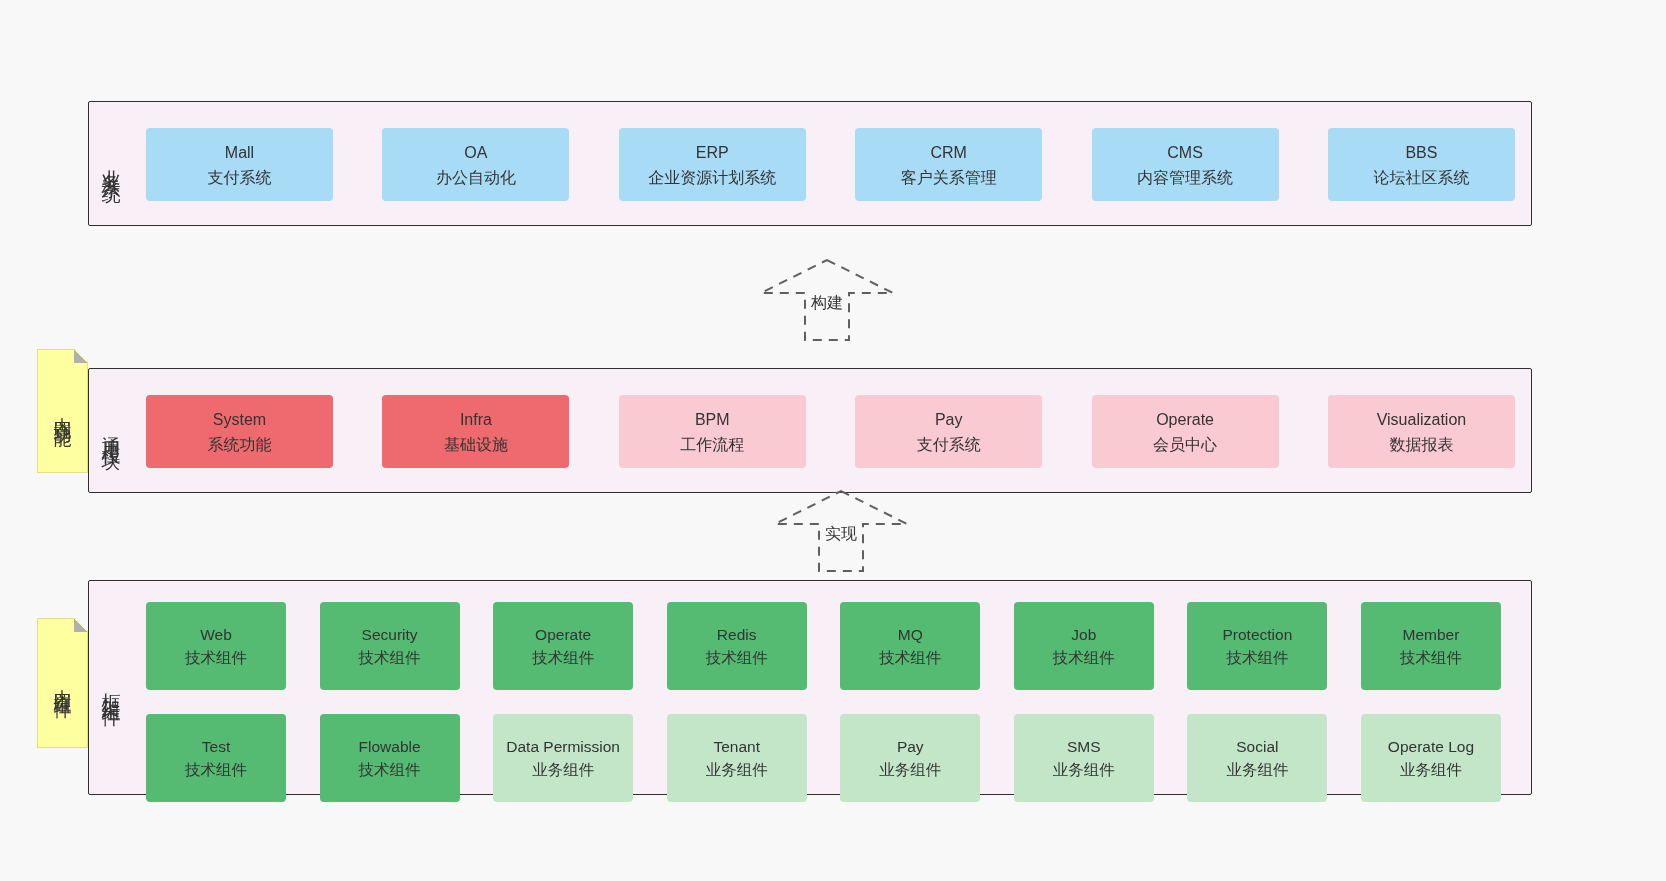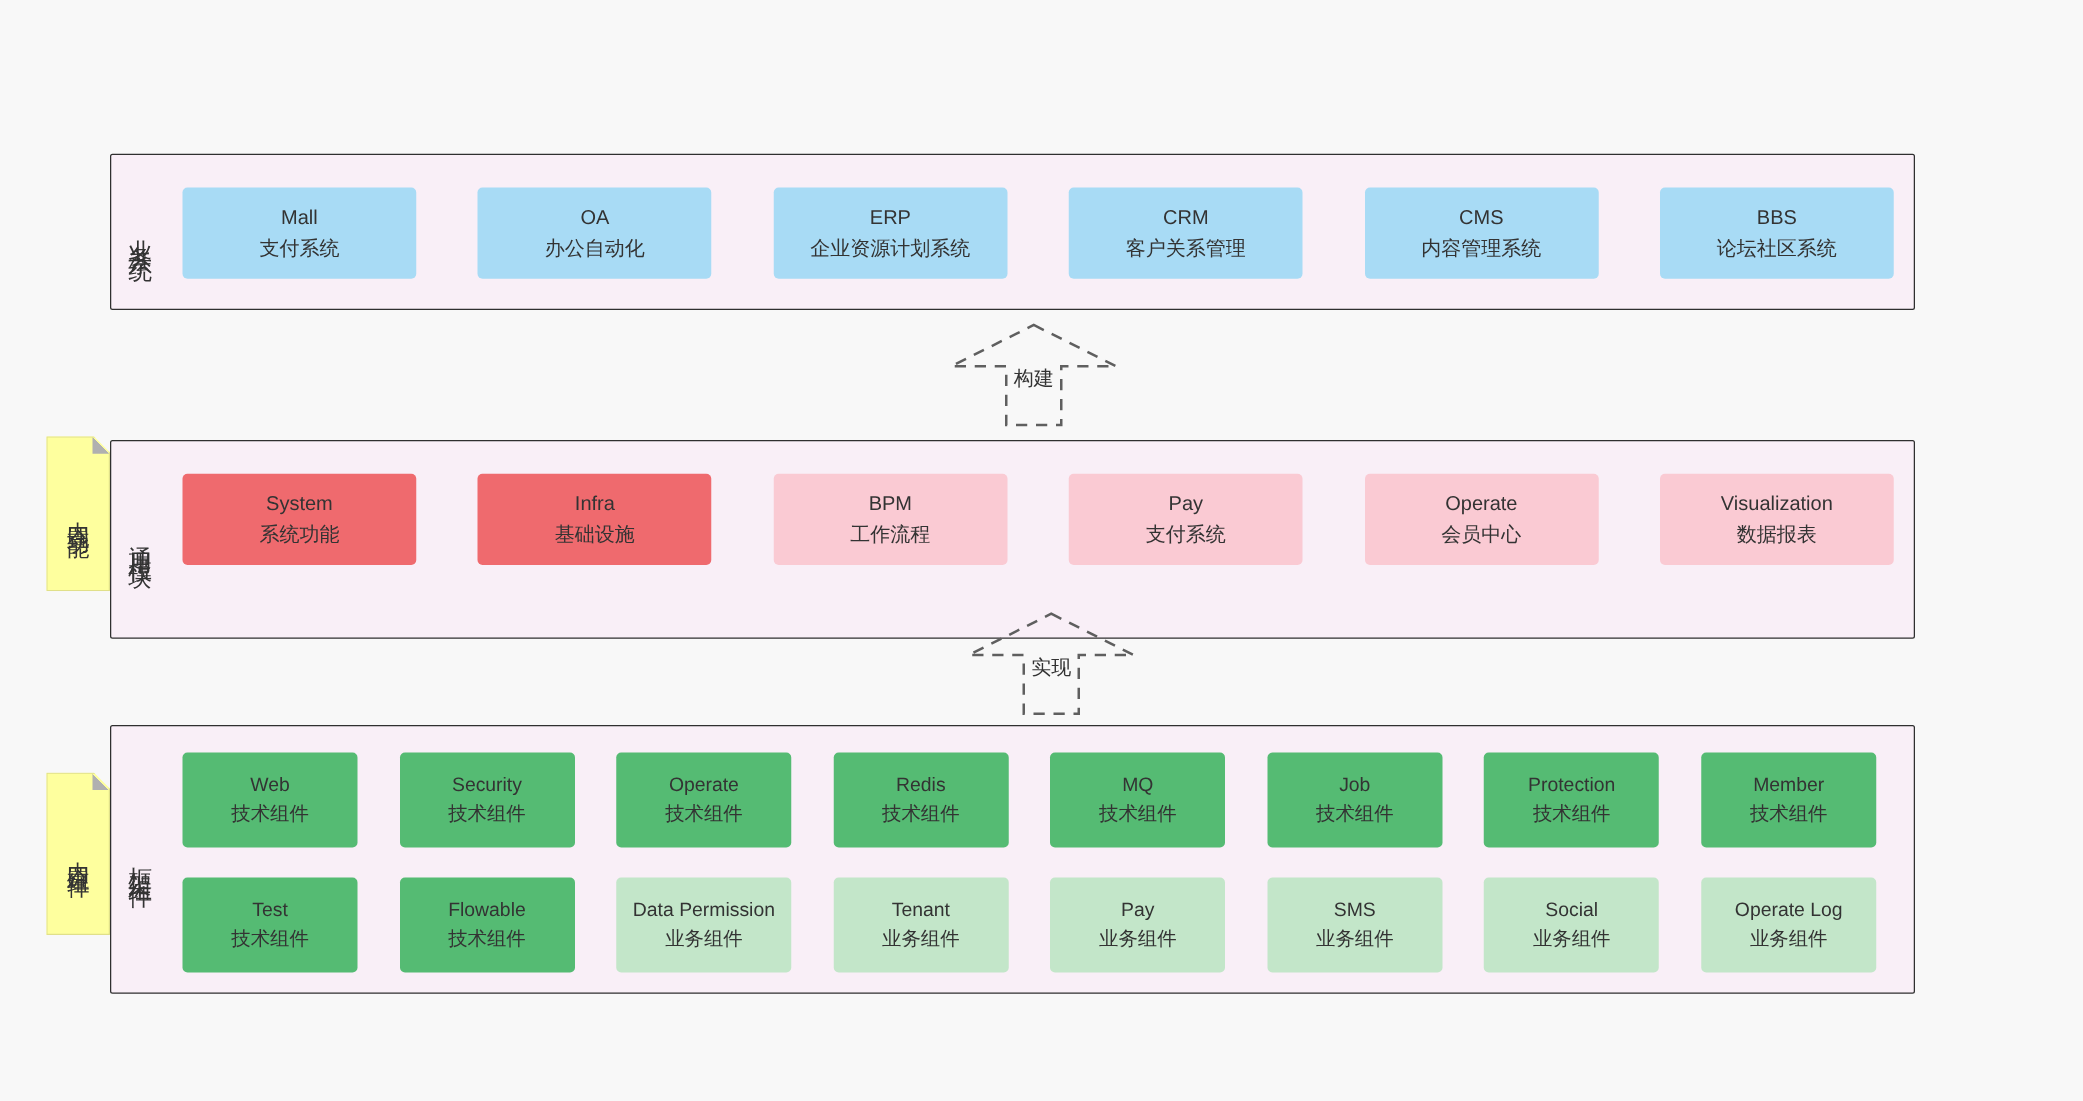--- a/index.html
+++ b/index.html
@@ -14,22 +14,22 @@
     overflow:hidden;
   }
   
   .band{
     position:absolute;left:88px;width:1444px;
     background:#f9eff7;
     border:1px solid #2f2f2f;
     border-radius:2px;
     box-sizing:border-box;
   }
-  .band-business{top:123px;height:125px;}
-  .band-modules{top:352px;height:159px;}
+  .band-business{top:101px;height:125px;}
+  .band-modules{top:368px;height:125px;}
   .band-components{top:580px;height:215px;}
   .band-label{
     position:absolute;left:13px;top:50%;
     transform:translateY(-50%);
     writing-mode:vertical-lr;text-orientation:upright;
     letter-spacing:5px;
     font-size:19px;color:#333;
     line-height:1;
     white-space:nowrap;
   }
@@ -45,21 +45,21 @@
   
   .box{
     display:flex;flex-direction:column;
     align-items:center;justify-content:center;
     border-radius:4px;
     text-align:center;
     color:#333;
     box-sizing:border-box;
   }
   .box-lg{width:187px;height:73px;font-size:16px;line-height:25px;}
-  .box-sm{width:140px;height:76px;font-size:15.5px;line-height:23px;}
+  .box-sm{width:140px;height:88px;font-size:15.5px;line-height:23px;}
   .blue{background:#a8dbf5;}
   .red{background:#ef6a6e;}
   .pink{background:#facad3;}
   .green{background:#55bb73;}
   .lightgreen{background:#c3e6c9;}
   
   .arrow{position:absolute;}
   .arrow-build{left:757px;top:256px;}
   .arrow-implement{left:771px;top:487px;}
   

